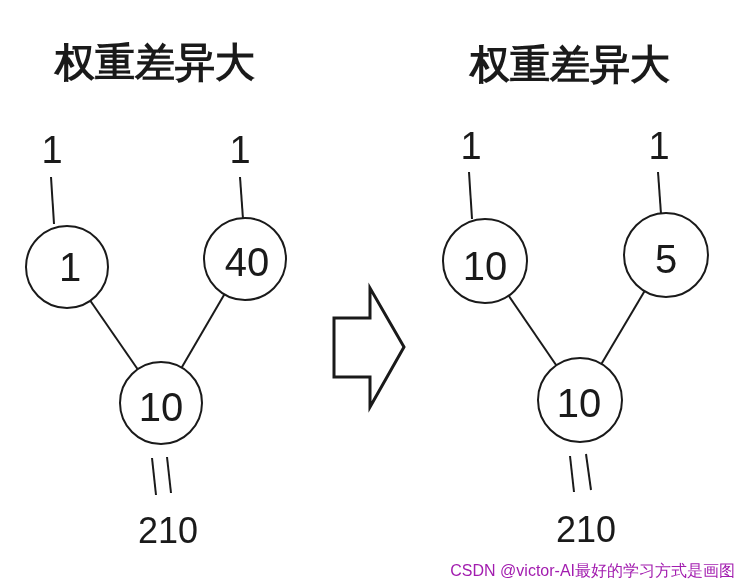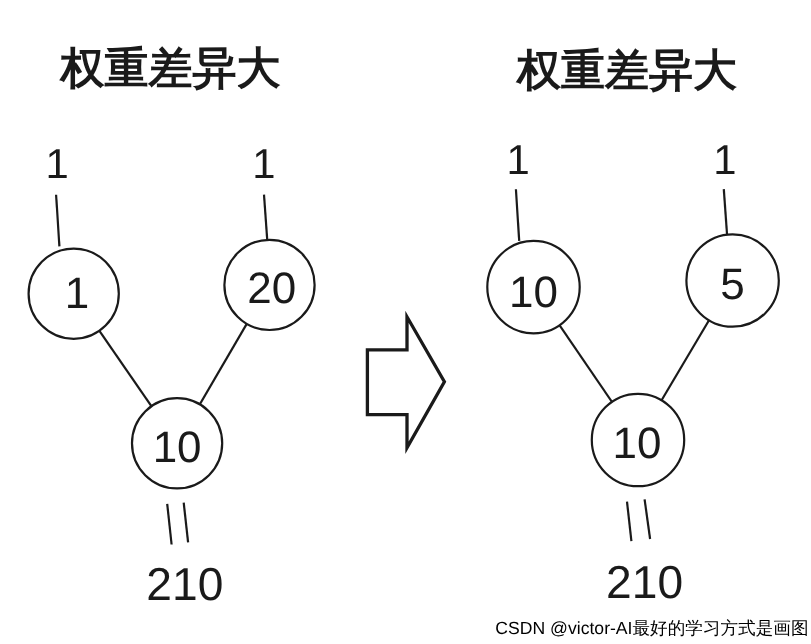--- a/index.html
+++ b/index.html
@@ -35,28 +35,28 @@
   }
   .leaf-label {
     font-size: 38px;
     font-weight: 400;
   }
   .node-value {
     font-size: 40px;
     font-weight: 400;
   }
   .total {
-    font-size: 42px;
+    font-size: 36px;
     font-weight: 400;
   }
   .watermark {
     position: absolute;
     right: 2px;
     top: 561px;
-    color: #000000;
+    color: #a21caf;
     font-size: 16px;
     white-space: nowrap;
     user-select: none;
   }
 </style>
 </head>
 <body>
 
 <div class="canvas">
 
@@ -88,21 +88,21 @@
     <circle cx="580" cy="400" r="42" fill="#ffffff"></circle>
 
     <line x1="570" y1="456" x2="574" y2="492"></line>
     <line x1="586" y1="454" x2="591" y2="490"></line>
   </svg>
 
   <div class="txt title" style="left:155px; top:62px;">权重差异大</div>
   <div class="txt leaf-label" style="left:52px; top:150px;">1</div>
   <div class="txt leaf-label" style="left:240px; top:150px;">1</div>
   <div class="txt node-value" style="left:70px; top:267px;">1</div>
-  <div class="txt node-value" style="left:247px; top:262px;">20</div>
+  <div class="txt node-value" style="left:247px; top:262px;">40</div>
   <div class="txt node-value" style="left:161px; top:407px;">10</div>
   <div class="txt total" style="left:168px; top:531px;">210</div>
 
   <div class="txt title" style="left:570px; top:64px;">权重差异大</div>
   <div class="txt leaf-label" style="left:471px; top:146px;">1</div>
   <div class="txt leaf-label" style="left:659px; top:146px;">1</div>
   <div class="txt node-value" style="left:485px; top:266px;">10</div>
   <div class="txt node-value" style="left:666px; top:259px;">5</div>
   <div class="txt node-value" style="left:579px; top:403px;">10</div>
   <div class="txt total" style="left:586px; top:530px;">210</div>

